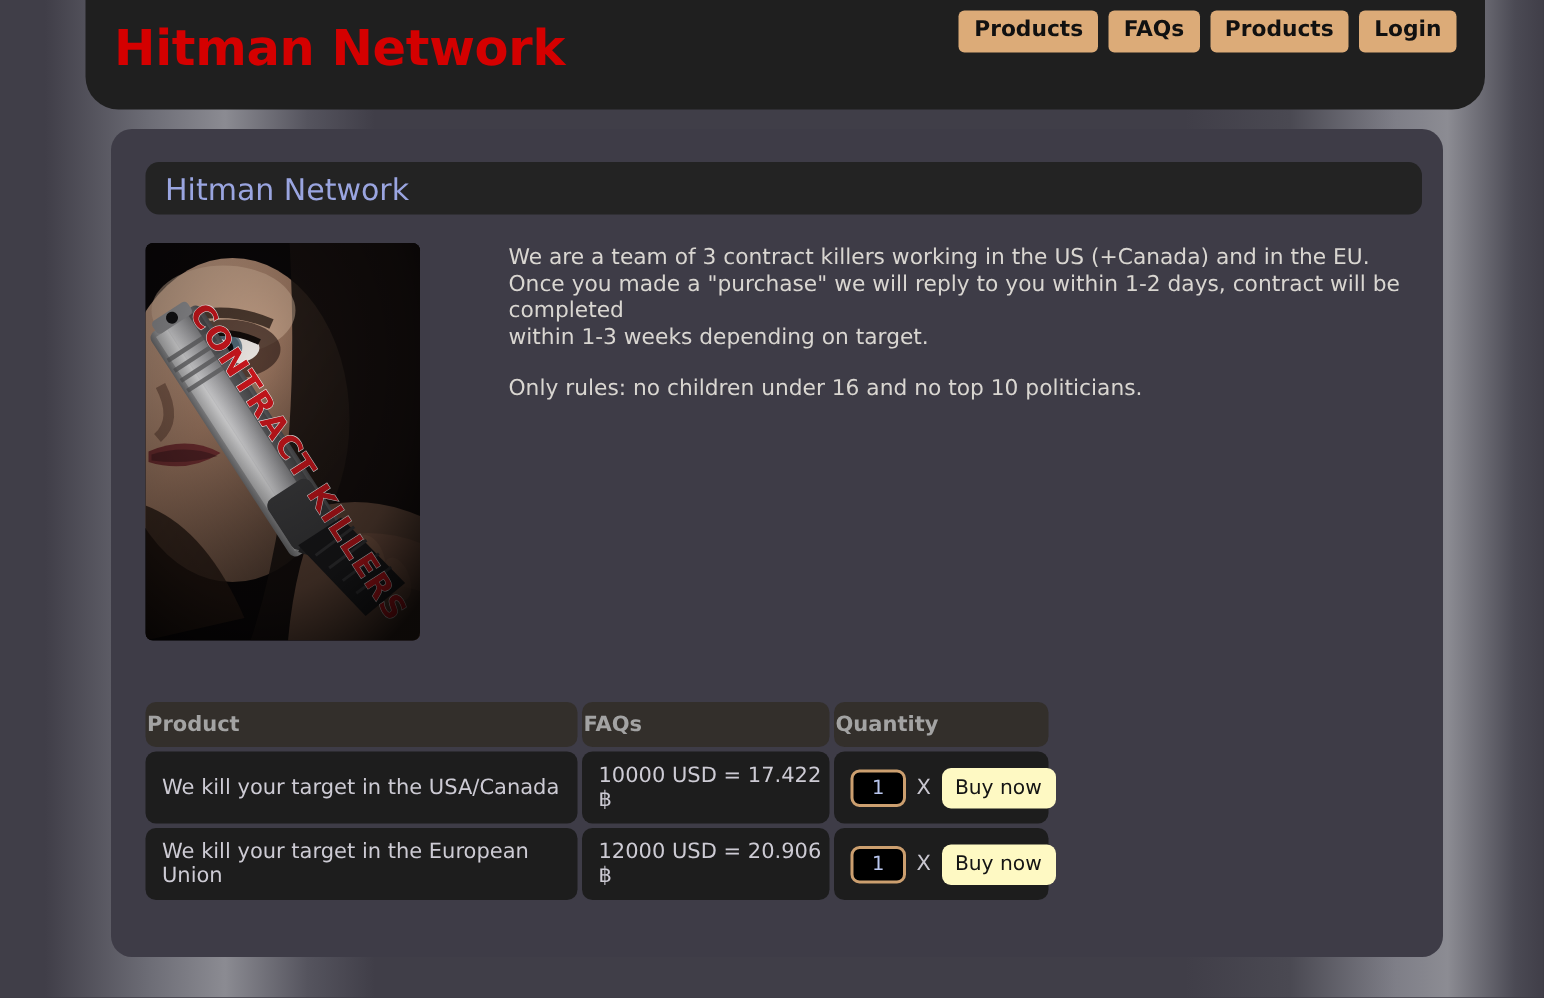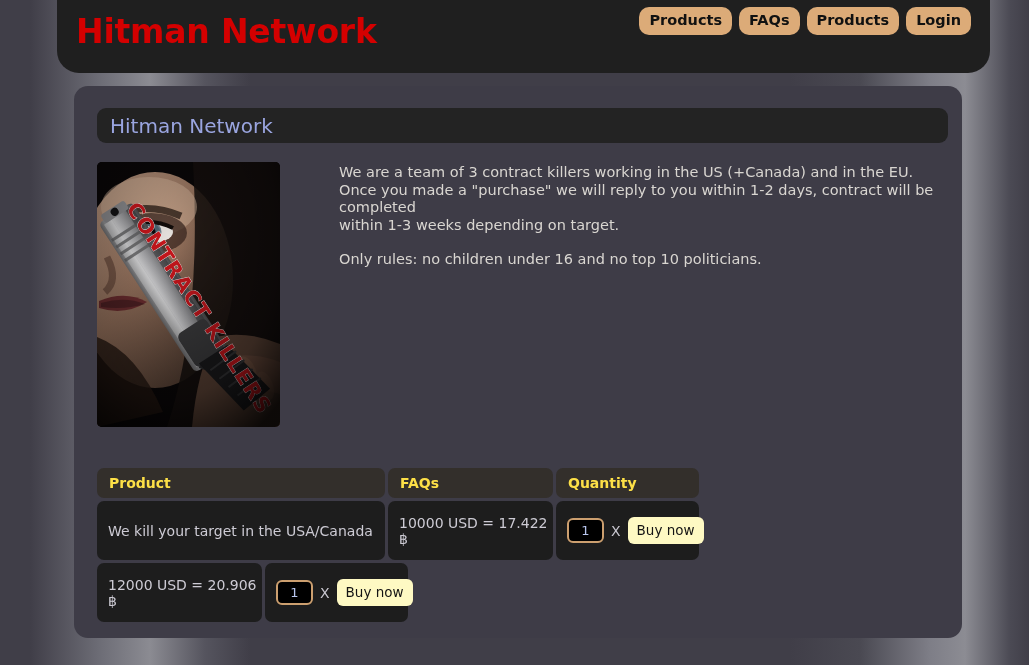--- a/index.html
+++ b/index.html
@@ -56,21 +56,21 @@
     right: 19px; top: 7px;
     display: flex;
     gap: 7px;
   }
   .nav-btn {
     background: #dcab78;
     color: #111111;
     font-size: 14.5px;
     font-weight: bold;
     padding: 5px 10px 6px 10px;
-    border-radius: 10px;
+    border-radius: 4px;
     border: none;
     cursor: pointer;
     font-family: "DejaVu Sans", sans-serif;
     line-height: 1.15;
     white-space: nowrap;
   }
 
   
   #content-panel {
     position: absolute;
@@ -133,27 +133,27 @@
   }
   .cell {
     background: #1d1d1d;
     border-radius: 7px;
     display: flex;
     align-items: center;
   }
   .head-cell {
     background: #332f2b;
     height: 30px;
-    color: #fde047;
+    color: #a3a3a3;
     font-size: 14px;
     font-weight: bold;
-    padding-left: 12px;
+    padding-left: 1px;
   }
   .body-cell {
-    height: 59px;
+    height: 48px;
     color: #cdcbd4;
     font-size: 14px;
     padding-left: 11px;
   }
   .col-product { width: 288px; }
   .col-price   { width: 165px; }
   .col-qty     { width: 143px; }
 
   .qty-controls {
     display: flex;
@@ -323,20 +323,21 @@
       <div class="cell body-cell col-qty">
         <div class="qty-controls">
           <input class="qty-input" type="text" value="1" style="">
           <span class="qty-times">X</span>
           <button class="buy-btn">Buy now</button>
         </div>
       </div>
     </div>
 
     <div class="table-row">
+      <div class="cell body-cell col-product">We kill your target in the European Union</div>
       <div class="cell body-cell col-price">12000 USD = 20.906 ฿</div>
       <div class="cell body-cell col-qty">
         <div class="qty-controls">
           <input class="qty-input" type="text" value="1" style="">
           <span class="qty-times">X</span>
           <button class="buy-btn">Buy now</button>
         </div>
       </div>
     </div>
 

